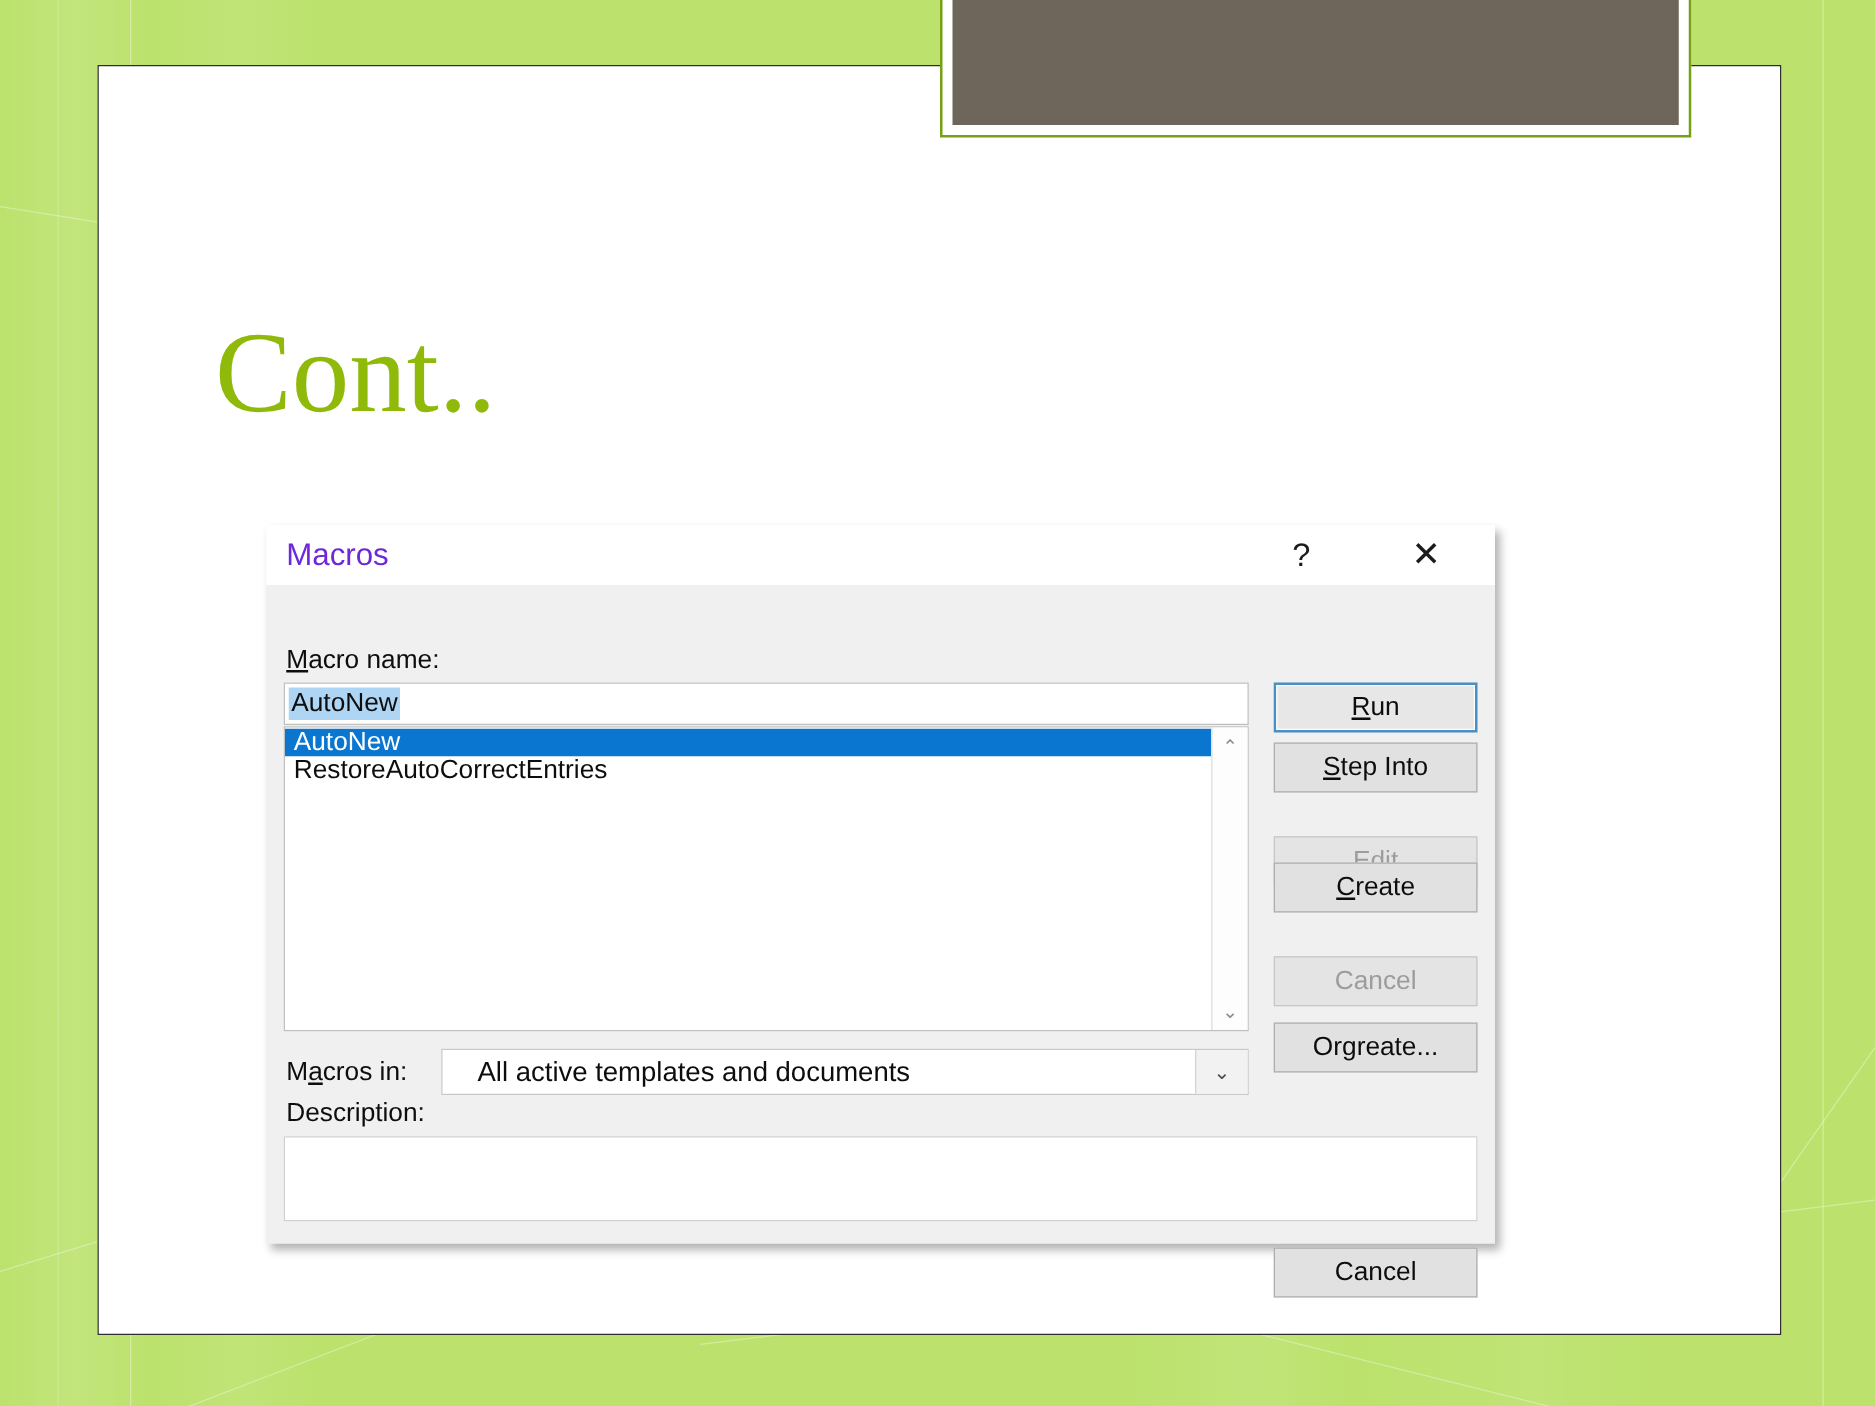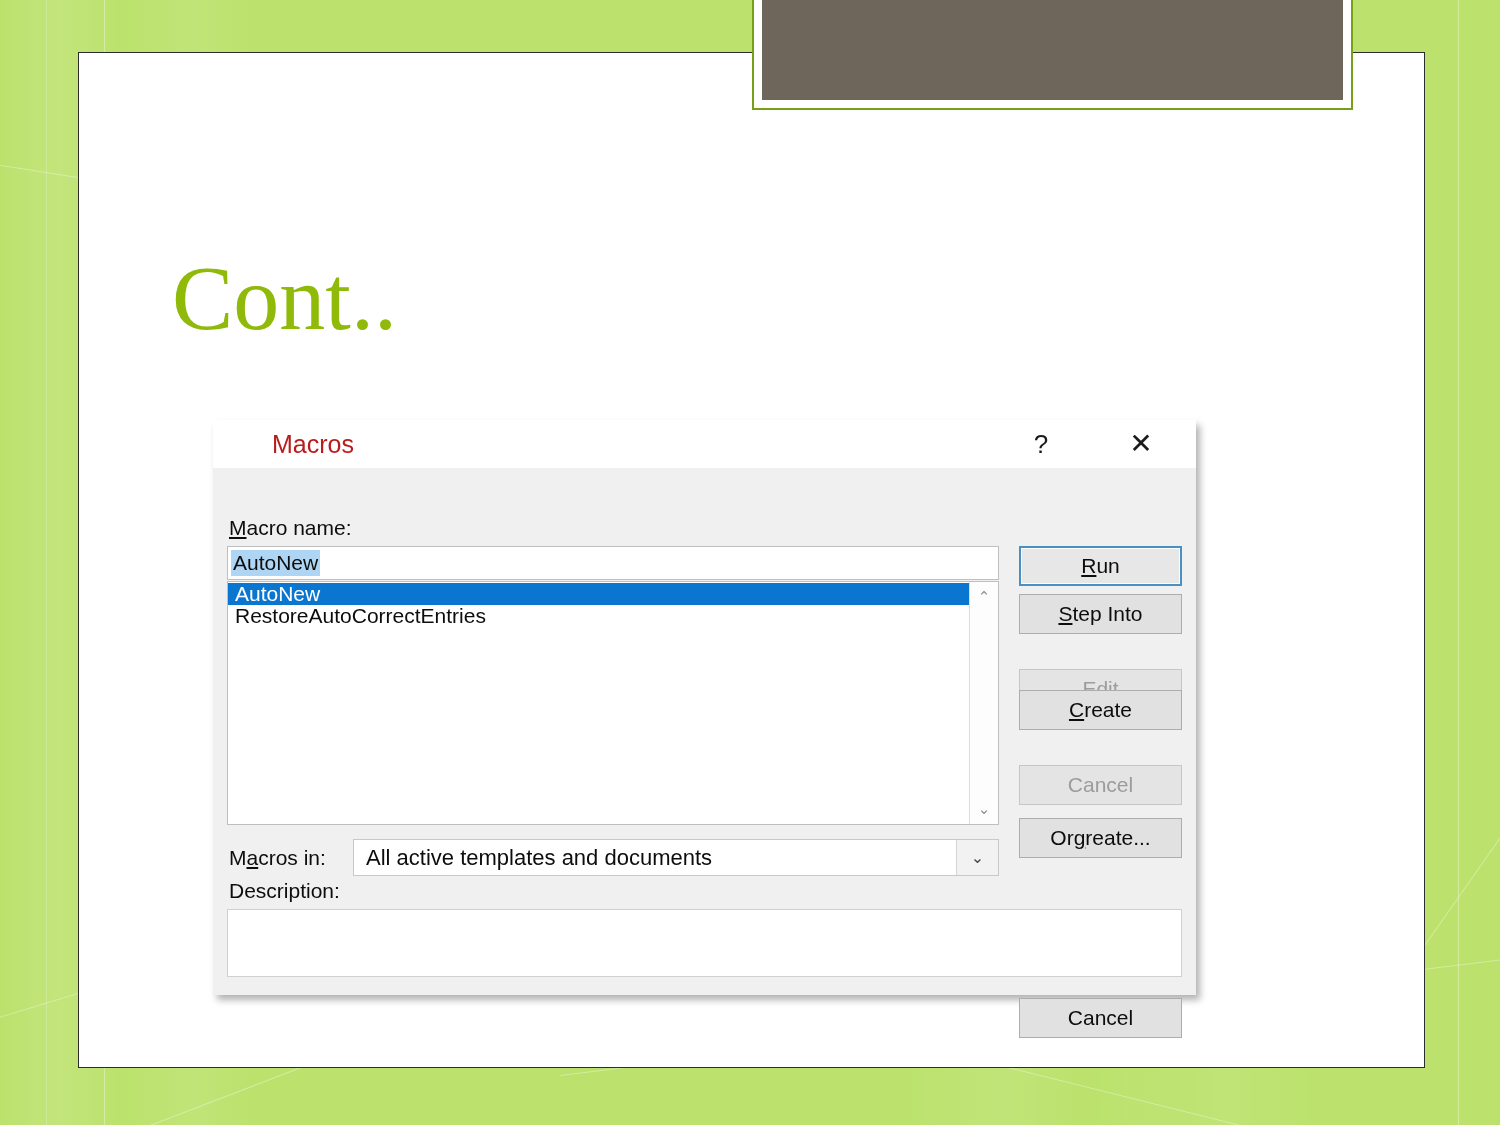--- a/index.html
+++ b/index.html
@@ -115,22 +115,21 @@
     height: 48px;
     background: #ffffff;
     display: flex;
     align-items: center;
   }
   #dialog-title {
     position: absolute;
     left: 16px;
     top: 10px;
     font-size: 25px;
-    color: #b91c1c;
-    margin-left: 43px;
+    color: #6d28d9;
   }
   .titlebar-btn {
     position: absolute;
     top: 6px;
     width: 42px;
     height: 36px;
     display: flex;
     align-items: center;
     justify-content: center;
     font-size: 26px;
@@ -277,21 +276,21 @@
     height: 37px;
     background: #ffffff;
     border: 1px solid #c8c8c8;
     box-sizing: border-box;
     display: flex;
     align-items: center;
   }
   #macros-in-value {
     flex: 1 1 auto;
     font-size: 22px;
-    padding-left: 12px;
+    padding-left: 28px;
     color: #0d0d0d;
     white-space: nowrap;
     overflow: hidden;
   }
   #macros-in-arrow {
     flex: 0 0 auto;
     width: 42px;
     height: 100%;
     background: #f2f2f2;
     border-left: 1px solid #d4d4d4;

